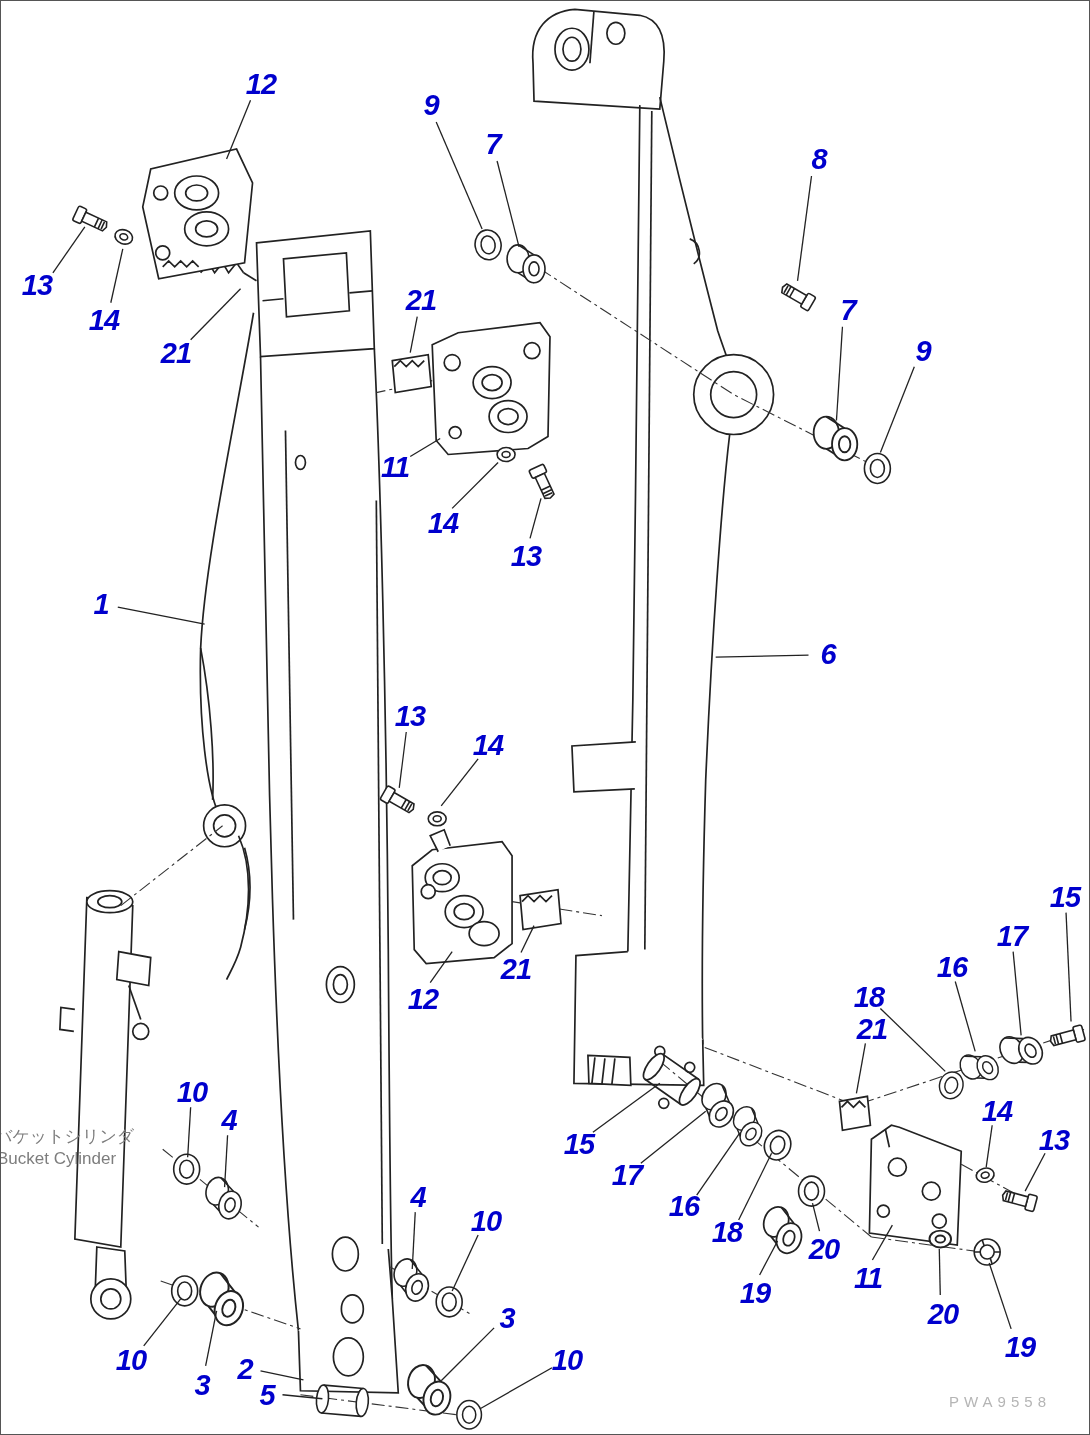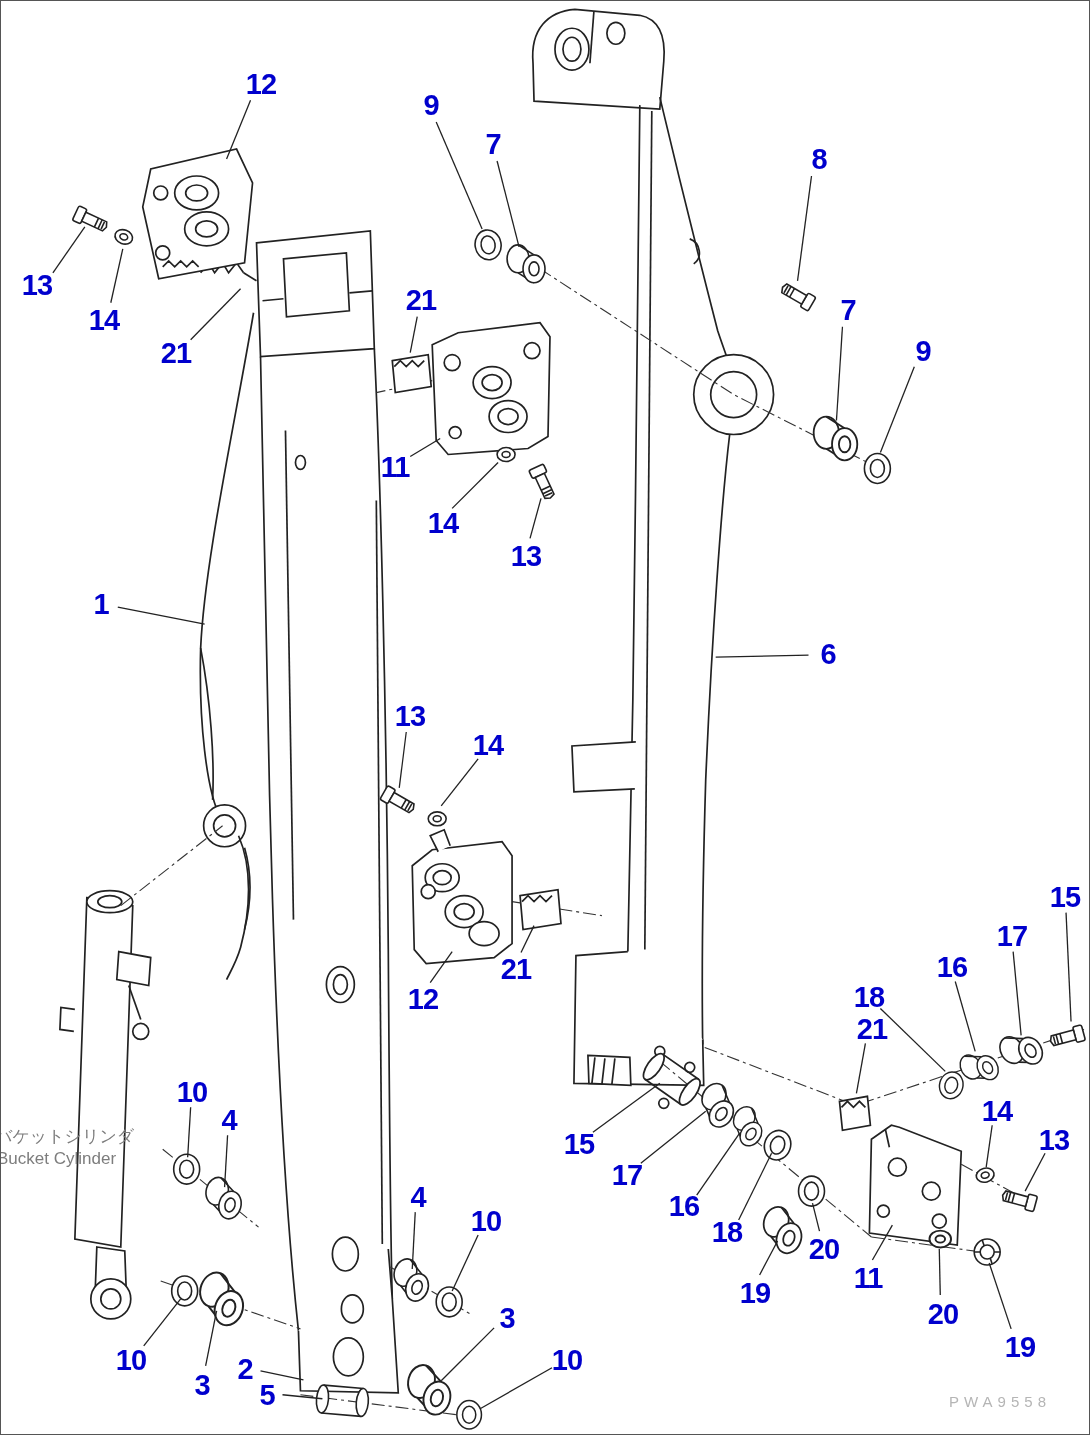--- a/index.html
+++ b/index.html
@@ -280,21 +280,21 @@
         <line x1="1012" y1="1330" x2="990" y2="1264"></line>
         <line x1="143" y1="1347" x2="180" y2="1300"></line>
         <line x1="205" y1="1367" x2="216" y2="1312"></line>
         <line x1="260" y1="1372" x2="303" y2="1381"></line>
         <line x1="282" y1="1396" x2="322" y2="1400"></line>
         <line x1="494" y1="1329" x2="441" y2="1382"></line>
         <line x1="552" y1="1369" x2="480" y2="1410"></line>
       </g>
   </svg>
 
-  <div id="callout-layer" style="position:absolute;left:0;top:0;width:100%;height:100%;">
+  <div id="callout-layer" style="position:absolute;left:0;top:0;width:100%;height:100%;font-style:italic;">
       <span class="callout" style="left: 260px; top: 83px; color: rgb(0, 0, 205);">12</span>
       <span class="callout" style="left: 430px; top: 104px; color: rgb(0, 0, 205);">9</span>
       <span class="callout" style="left: 492px; top: 143px; color: rgb(0, 0, 205);">7</span>
       <span class="callout" style="left: 818px; top: 158px; color: rgb(0, 0, 205);">8</span>
       <span class="callout" style="left: 36px; top: 284px; color: rgb(0, 0, 205);">13</span>
       <span class="callout" style="left: 103px; top: 319px; color: rgb(0, 0, 205);">14</span>
       <span class="callout" style="left: 175px; top: 352px; color: rgb(0, 0, 205);">21</span>
       <span class="callout" style="left: 420px; top: 299px; color: rgb(0, 0, 205);">21</span>
       <span class="callout" style="left: 847px; top: 309px; color: rgb(0, 0, 205);">7</span>
       <span class="callout" style="left: 922px; top: 350px; color: rgb(0, 0, 205);">9</span>

